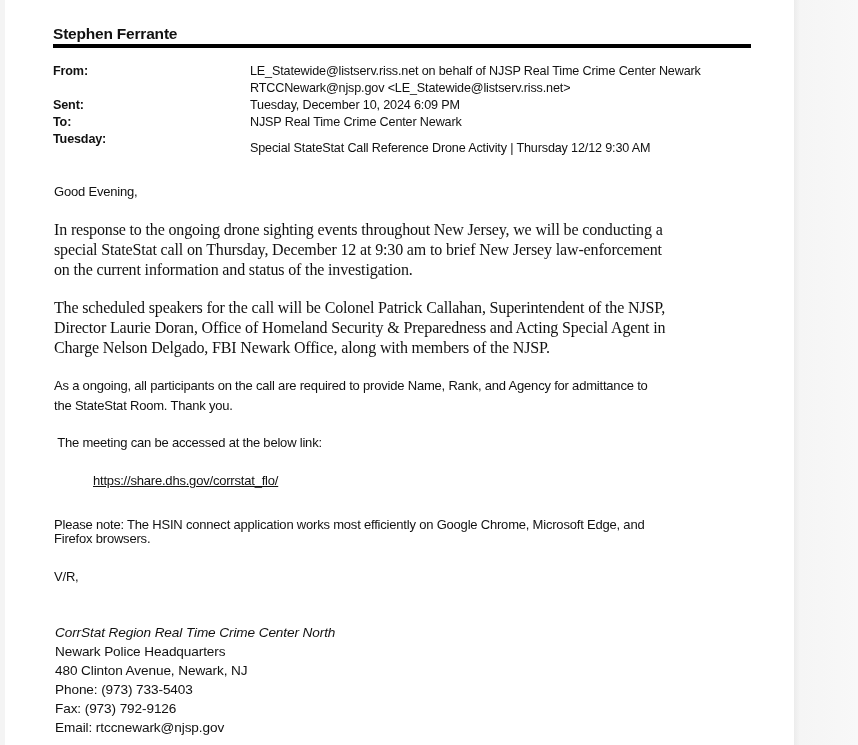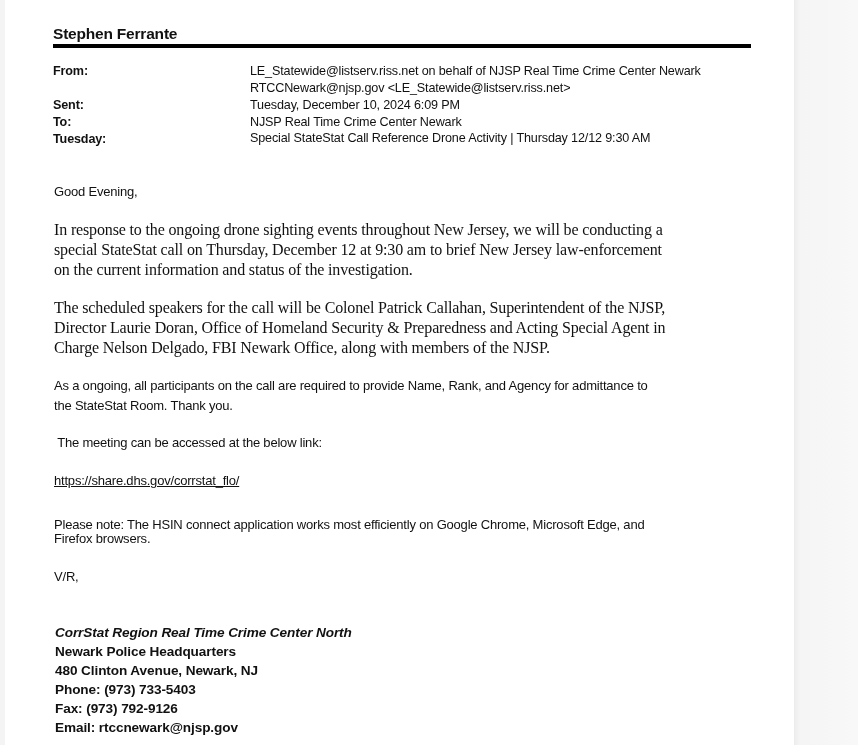--- a/index.html
+++ b/index.html
@@ -73,27 +73,28 @@
       left: 54px;
       font-size: 16px;
       line-height: 20px;
       letter-spacing: -0.15px;
       white-space: nowrap;
     }
     .link {
       color: #111;
       text-decoration: underline;
       cursor: pointer;
+      margin-left: 39px;
     }
     .sig {
       position: absolute;
       left: 55px;
       font-size: 13.6px;
       line-height: 19px;
-      font-weight: bold;
+      font-weight: normal;
       white-space: nowrap;
       letter-spacing: -0.1px;
     }
     .sig-italic { font-style: italic; }
   </style>
 </head>
 <body>
 
 <div class="left-strip"></div>
 <div class="right-shadow"></div>
@@ -107,21 +108,21 @@
 <div class="sans hdr hdr-value" style="top:63px">LE_Statewide@listserv.riss.net on behalf of NJSP Real Time Crime Center Newark</div>
 <div class="sans hdr hdr-value" style="top:80px">RTCCNewark@njsp.gov &lt;LE_Statewide@listserv.riss.net&gt;</div>
 
 <div class="sans hdr hdr-label" style="top:97px">Sent:</div>
 <div class="sans hdr hdr-value" style="top:97px">Tuesday, December 10, 2024 6:09 PM</div>
 
 <div class="sans hdr hdr-label" style="top:114px">To:</div>
 <div class="sans hdr hdr-value" style="top:114px">NJSP Real Time Crime Center Newark</div>
 
 <div class="sans hdr hdr-label" style="top:131px">Tuesday:</div>
-<div class="sans hdr hdr-value" style="top:130px">Special StateStat Call Reference Drone Activity | Thursday  12/12 9:30 AM</div>
+<div class="sans hdr hdr-value" style="top:140px">Special StateStat Call Reference Drone Activity | Thursday  12/12 9:30 AM</div>
 
 <div class="sans p" style="top:182px">Good Evening,</div>
 
 <div>
   <div class="serif p-serif" style="top:220px">In response to the ongoing drone sighting events throughout New Jersey, we will be conducting a</div>
   <div class="serif p-serif" style="top:240px">special StateStat call  on Thursday, December 12 at 9:30 am to brief New Jersey law-enforcement</div>
   <div class="serif p-serif" style="top:260px">on the current information and status of the investigation.</div>
 </div>
 
 <div>

